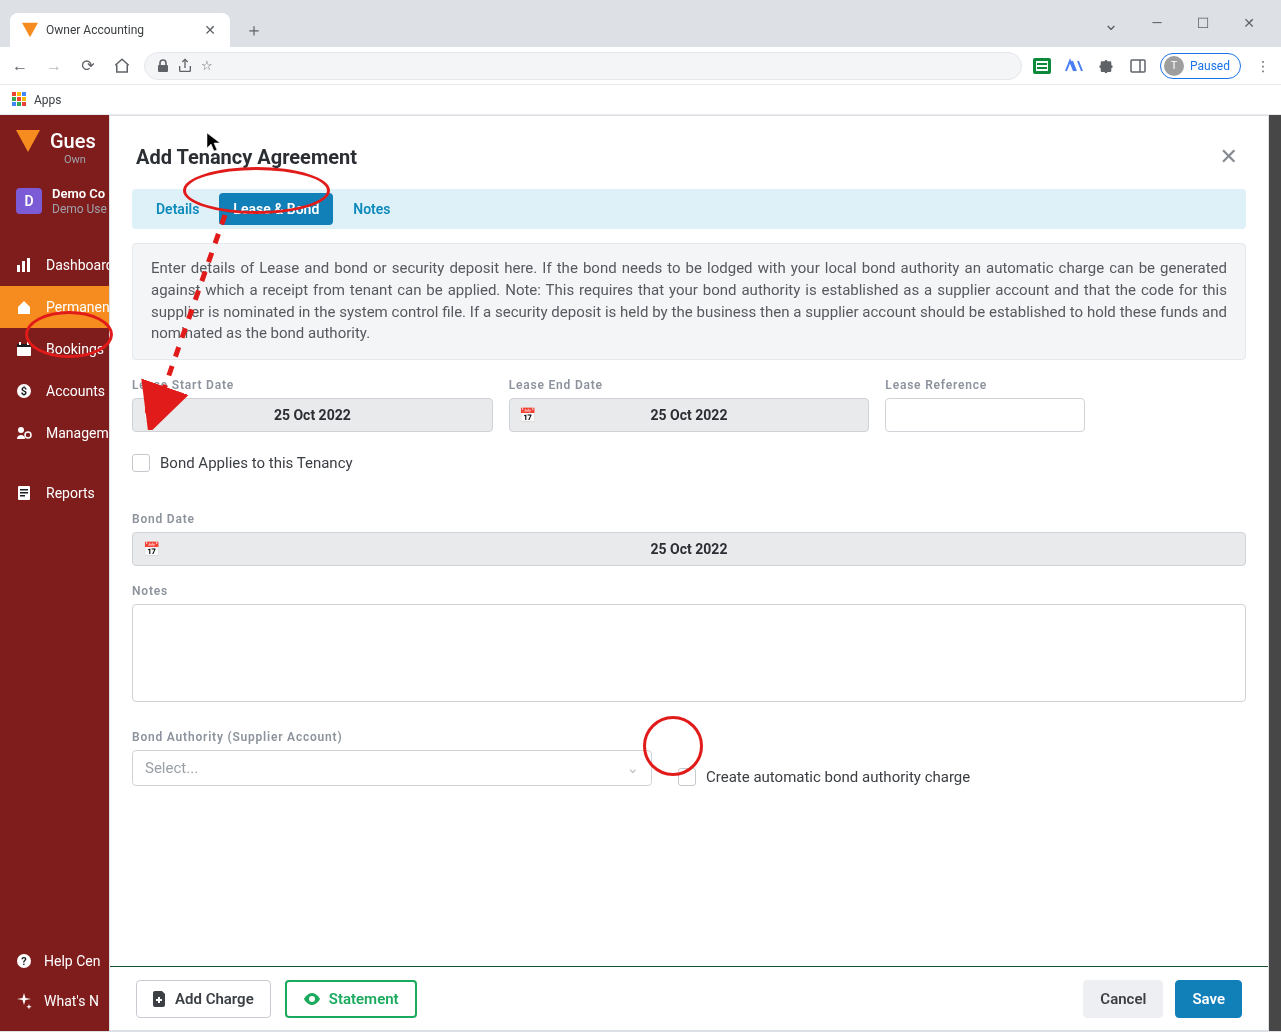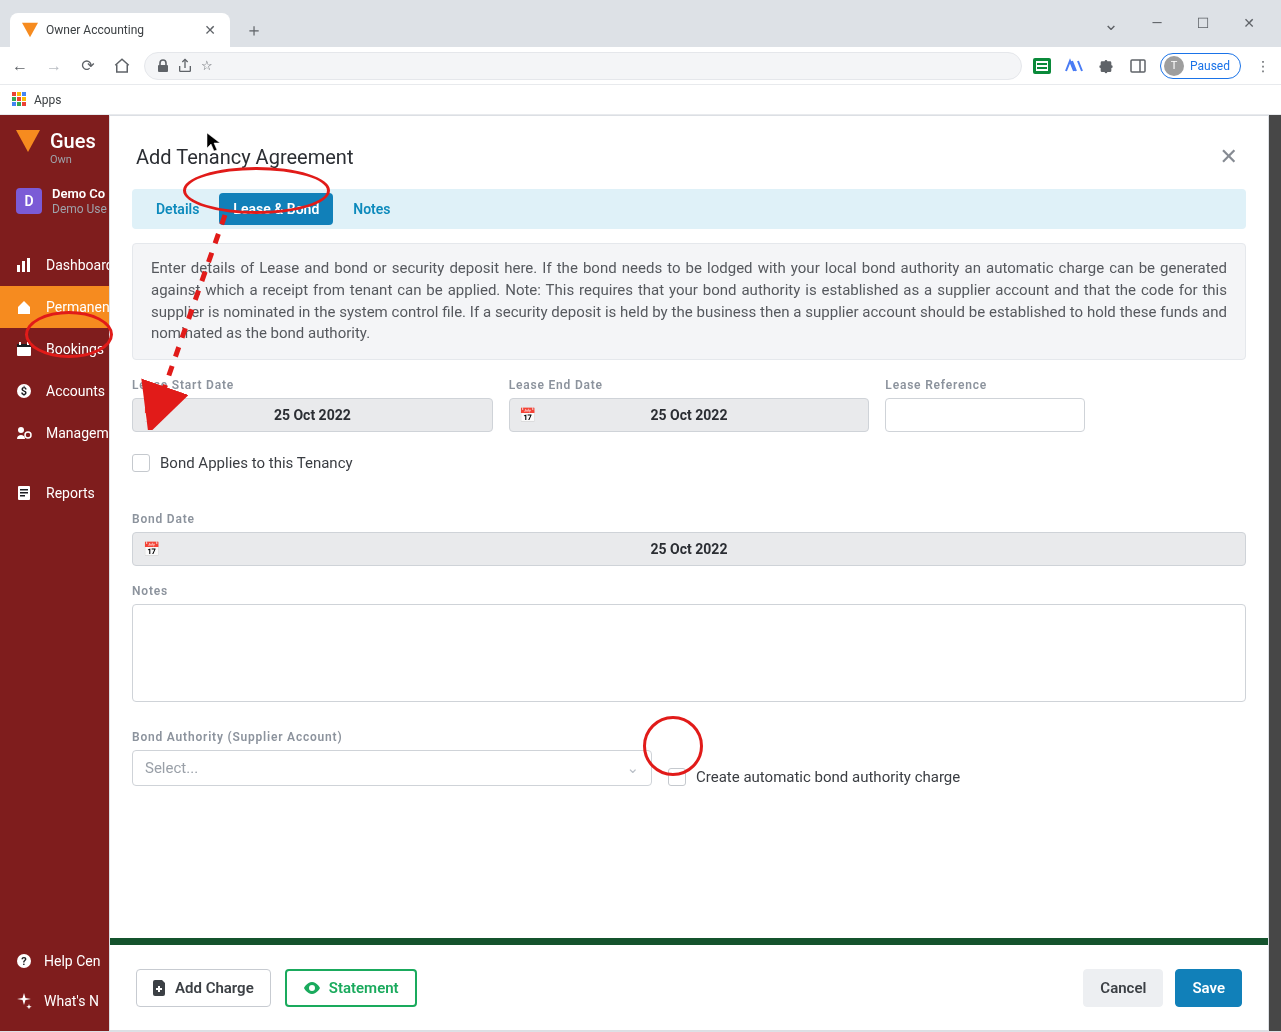--- a/index.html
+++ b/index.html
@@ -34,56 +34,56 @@
 .apps-grid span:nth-child(1){background:#ea4335}.apps-grid span:nth-child(2){background:#fbbc04}.apps-grid span:nth-child(3){background:#4285f4}
 .apps-grid span:nth-child(4){background:#34a853}.apps-grid span:nth-child(5){background:#ea4335}.apps-grid span:nth-child(6){background:#fbbc04}
 .apps-grid span:nth-child(7){background:#4285f4}.apps-grid span:nth-child(8){background:#34a853}.apps-grid span:nth-child(9){background:#ea4335}
 
 .app{position:relative;height:916px;background:#555}
 .app-scrim{position:absolute;inset:0;background:rgba(60,60,60,0.55)}
 .sidebar{position:absolute;left:0;top:0;bottom:0;width:212px;background:#7f1d1d;color:#d7d9dd;z-index:1;overflow:hidden}
 .sidebar .brand{display:flex;align-items:center;gap:10px;padding:14px 16px 4px 16px}
 .sidebar .brand .logo{width:24px;height:22px}
 .sidebar .brand .bt{font-size:20px;color:#fff;font-weight:500}
-.sidebar .sub{font-size:11px;color:#9ea2aa;padding-left:50px;margin-top:-4px}
+.sidebar .sub{font-size:11px;color:#9ea2aa;padding-left:64px;margin-top:-4px}
 .sidebar .user{display:flex;align-items:center;gap:10px;padding:20px 16px 10px 16px}
 .sidebar .user .av{width:26px;height:26px;background:#7b5bd6;border-radius:4px;color:#fff;display:flex;align-items:center;justify-content:center;font-size:14px;font-weight:600}
 .sidebar .user .un{font-size:13px;color:#fff;font-weight:600;line-height:1.2}
 .sidebar .user .ur{font-size:12px;color:#9ea2aa;line-height:1.2}
 .sidebar .nav{margin-top:18px}
 .sidebar .nav .item{display:flex;align-items:center;gap:12px;height:42px;padding:0 16px;font-size:14px;color:#fff;cursor:pointer}
 .sidebar .nav .item.active{background:#f68b1f}
 .sidebar .nav .item .ni{width:18px;text-align:center;font-size:15px}
 .sidebar .bottom{position:absolute;bottom:10px;left:0;right:0}
 .sidebar .bottom .item{display:flex;align-items:center;gap:12px;height:40px;padding:0 16px;font-size:14px;color:#fff}
 
 .modal{position:absolute;left:109px;top:0;right:12px;bottom:0;background:#fff;z-index:3;display:flex;flex-direction:column;border:1px solid #dcdfe4}
 .modal-header{display:flex;align-items:center;justify-content:space-between;padding:24px 26px 16px 26px}
-.modal-title{font-size:20px;font-weight:400;color:#2b2e33}
+.modal-title{font-size:20px;font-weight:700;color:#2b2e33}
 .modal-close{font-size:22px;color:#868b93;cursor:pointer;padding:4px}
 .tabs{margin:0 22px;background:#dff1f8;border-radius:4px;display:flex;align-items:center;height:40px;padding:0 10px;gap:6px}
 .tabs .t{padding:8px 14px;font-size:14px;font-weight:600;color:#0d8abc;border-radius:4px;cursor:pointer}
 .tabs .t.active{background:#1180b9;color:#fff}
 .modal-body{flex:1;padding:14px 22px;overflow:auto}
 .info-box{background:#f4f5f7;border:1px solid #e5e8ec;border-radius:4px;padding:14px 18px;color:#56595e;font-size:15px;text-align:justify;line-height:1.45}
 .form-row{display:flex;gap:16px;margin-top:18px}
 .form-col{flex:1}
 .lbl{font-size:12px;font-weight:600;color:#8c939d;letter-spacing:0.8px;margin-bottom:6px}
 .date-field{height:34px;background:#e9eaec;border:1px solid #cfd3d8;border-radius:4px;display:flex;align-items:center;position:relative}
 .date-field .cal{position:absolute;left:10px;color:#444;font-size:14px}
 .date-field .val{flex:1;text-align:center;font-size:14px;color:#2b2e33;font-weight:700}
 .txt-field{height:34px;background:#fff;border:1px solid #cfd3d8;border-radius:4px;padding:0 10px;font-size:14px;color:#2b2e33}
 .chk-row{display:flex;align-items:center;gap:10px;margin-top:22px}
 .chk{width:18px;height:18px;border:1px solid #c5c9ce;border-radius:3px;background:#fff}
 .chk-lbl{font-size:15px;color:#3a3d42}
 .section-gap{height:22px}
 .notes-field{width:100%;height:98px;background:#fff;border:1px solid #cfd3d8;border-radius:4px;padding:8px 10px;font-size:14px;resize:none}
 .select-field{height:36px;background:#fff;border:1px solid #cfd3d8;border-radius:4px;display:flex;align-items:center;padding:0 12px;justify-content:space-between;color:#9aa0a8;font-size:15px}
 .select-field .caret{color:#b8bec6}
-.modal-footer{height:92px;border-top:7px solid #14532d;padding:12px 26px;display:flex;align-items:center}
+.modal-footer{height:64px;border-top:1px solid #14532d;padding:12px 26px;display:flex;align-items:center}
 .btn{height:38px;border-radius:4px;display:inline-flex;align-items:center;padding:0 16px;font-size:15px;font-weight:600;cursor:pointer;gap:8px}
 .btn.outline{background:#fff;border:1px solid #c7cbd1;color:#3c4045}
 .btn.green{background:#fff;border:2px solid #1aaa5d;color:#1aaa5d}
 .btn.grey{background:#edeff2;border:1px solid #edeff2;color:#3c4045}
 .btn.blue{background:#1180b9;border:1px solid #1180b9;color:#fff}
 .footer-left{display:flex;gap:14px}
 .footer-right{margin-left:auto;display:flex;gap:12px}
 
 .anno{position:absolute;z-index:10;pointer-events:none}
 .red-ellipse{border:3px solid #e11b19;border-radius:50%}
@@ -348,21 +348,21 @@
       </div>
 
       <div class="form-row" style="align-items:flex-end;margin-top:24px">
         <div style="flex:0 0 520px">
           <div class="lbl">Bond Authority (Supplier Account)</div>
           <div class="select-field">
             <span>Select...</span>
             <span class="caret">⌄</span>
           </div>
         </div>
-        <div class="chk-row" style="margin-top:0;flex:1">
+        <div class="chk-row" style="margin-top:0;margin-left:10px;flex:1">
           <span class="chk"></span>
           <span class="chk-lbl">Create automatic bond authority charge</span>
         </div>
       </div>
 
     </div>
 
     <div class="modal-footer">
       <div class="footer-left">
         <div class="btn outline">

